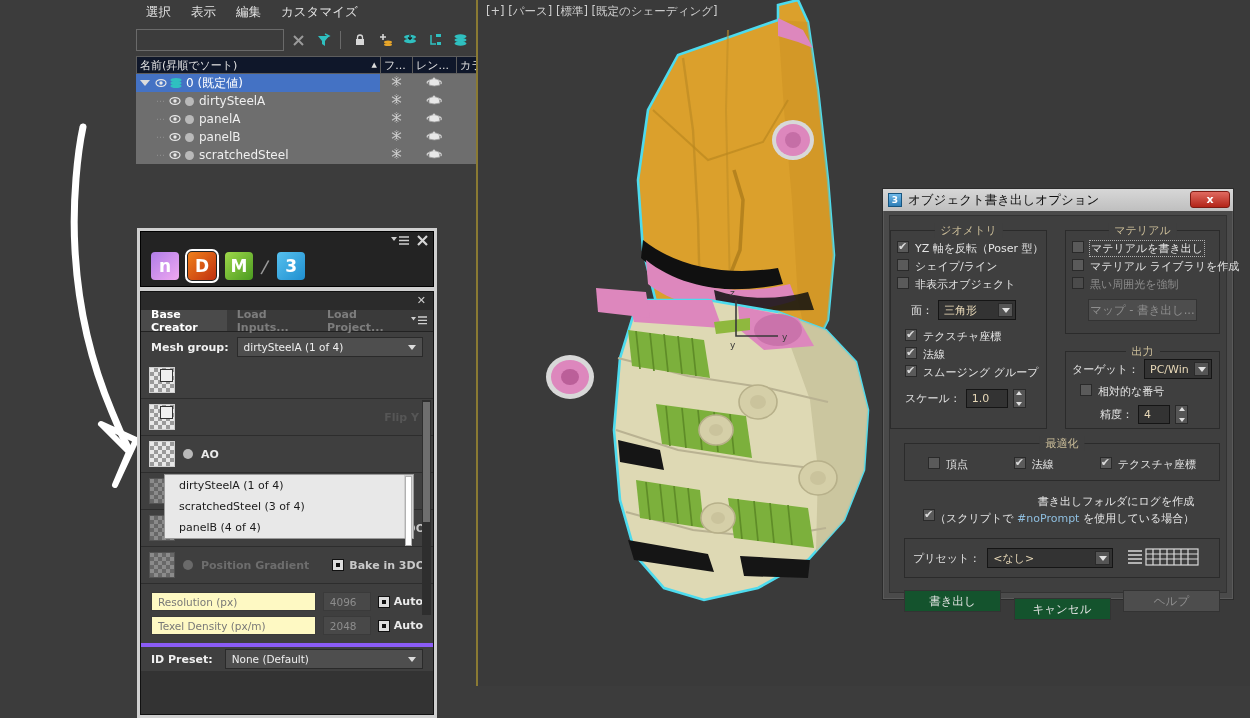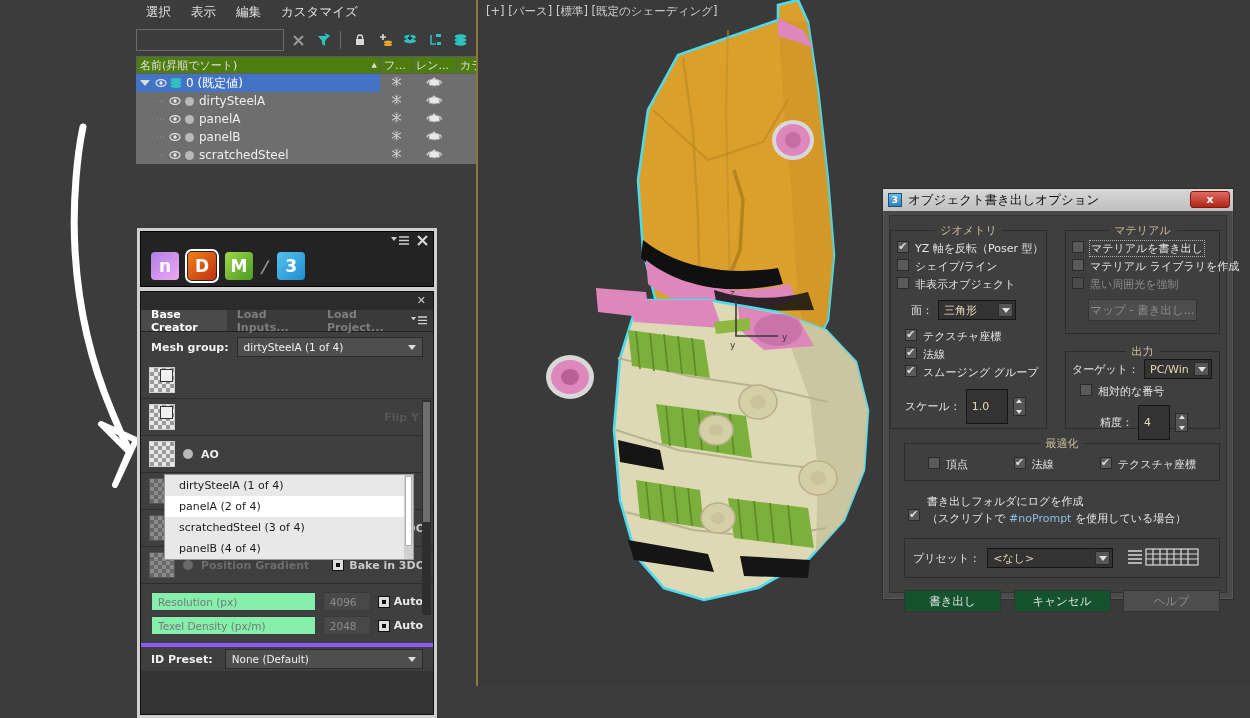--- a/index.html
+++ b/index.html
@@ -20,21 +20,21 @@
   #menubar { position:absolute; left:66px; top:0; width:404px; height:24px; display:flex; align-items:center; gap:20px; padding-left:14px; }
   #menubar .mi { color:#e3e3e3; font-size:12.5px; white-space:nowrap; cursor:default; }
 
   #toolrow { position:absolute; left:70px; top:26px; width:400px; height:28px; display:flex; align-items:center; }
   #filter-input { width:148px; height:22px; background:#3c3c3c; border:1px solid #6a6a6a; }
   #toolrow .tbtn { width:22px; height:22px; display:flex; align-items:center; justify-content:center; margin-left:3px; }
   #toolrow .sep { width:1px; height:18px; background:#6a6a6a; margin:0 5px 0 6px; }
 
   
   #tree { position:absolute; left:70px; top:56px; width:394px; height:112px; }
-  .th-row { display:flex; height:18px; background:#4d7c0f; }
+  .th-row { display:flex; height:18px; background:#0f172a; }
   .th { border:1px solid #5d5d5d; border-right:none; display:flex; align-items:center; padding:0 3px; font-size:11px; color:#e2e2e2; overflow:hidden; white-space:nowrap; }
   .th:last-child { border-right:1px solid #5d5d5d; }
   .th-name { width:244px; justify-content:space-between; }
   .th-f { width:32px; }
   .th-r { width:44px; }
   .th-c { width:74px; }
   .sortmark { font-size:7px; color:#ddd; }
 
   .tr { display:flex; height:18px; align-items:stretch; }
   .tr .c-name { width:244px; display:flex; align-items:center; background:#6e6e6e; }
@@ -100,21 +100,21 @@
   #mg-dropdown { position:absolute; left:23px; top:182px; width:250px; background:#e8e8e8; border:1px solid #9a9a9a; z-index:40; }
   #mg-dropdown .opt { height:21px; display:flex; align-items:center; padding-left:14px; font-size:11px; color:#1b1b1b; }
   #mg-dropdown .opt.hl { background:#fff; }
   #mg-scroll { position:absolute; right:0; top:0; width:9px; height:100%; background:#d0d0d0; }
   #mg-scroll .thumbbar { position:absolute; left:1px; top:1px; width:7px; height:70px; background:#fff; border:1px solid #b0b0b0; }
 
   .flipy { position:absolute; right:14px; font-size:11px; font-weight:bold; color:#565656; }
 
   #res-box { background:#3f3f3f; padding:8px 10px; }
   .res-row { display:flex; align-items:center; gap:7px; margin-bottom:5px; }
-  .res-field { flex:1; height:19px; background:#86efac; border:1px solid #3a3a3a; display:flex; align-items:center; padding-left:6px; font-size:10.5px; color:#787878; }
+  .res-field { flex:1; height:19px; background:#fef9c3; border:1px solid #3a3a3a; display:flex; align-items:center; padding-left:6px; font-size:10.5px; color:#787878; }
   .res-val { width:48px; height:19px; background:#484848; border:1px solid #3a3a3a; display:flex; align-items:center; padding-left:6px; font-size:10.5px; color:#8d8d8d; }
   .auto { display:flex; align-items:center; gap:4px; font-size:11px; font-weight:bold; color:#eaeaea; }
 
   #idpreset-row { height:28px; display:flex; align-items:center; padding:0 10px; gap:12px; background:#3f3f3f; border-top:4px solid #8b5cf6; }
   #bc-vscroll { position:absolute; right:2px; top:108px; width:9px; height:215px; background:#2e2e2e; }
   #bc-vscroll .tb { position:absolute; left:1px; top:2px; width:7px; height:120px; background:#6e6e6e; }
 
   
   #dlg { position:absolute; left:882px; top:188px; width:352px; height:412px; background:#4a4a4a; border:1px solid #2c2c2c; box-shadow:0 0 0 1px #5a5a5a inset; }
   #dlg-title { height:22px; background:linear-gradient(#d7d7d7,#bfbfbf); display:flex; align-items:center; padding-left:5px; gap:6px; position:relative; }
@@ -126,21 +126,21 @@
   .gb { position:absolute; border:1px solid #2b2b2b; }
   .gb > .cap { position:absolute; top:-8px; left:50%; transform:translateX(-50%); background:#3f3f3f; padding:0 6px; font-size:11px; color:#cdbf9a; white-space:nowrap; }
   .cbrow { display:flex; align-items:flex-start; gap:6px; margin:3px 0 0 6px; }
   .cb { width:12px; height:12px; background:#5a5a5a; border:1px solid #2a2a2a; position:relative; flex:none; }
   .cb.on::after { content:"✔"; position:absolute; left:0px; top:-2px; font-size:11px; color:#d9d9d9; }
   .cb.dis { background:#4b4b4b; }
   .cbtxt { font-size:11px; color:#e4e4e4; white-space:nowrap; }
   .cbtxt.dis { color:#8c8c8c; }
   .cbtxt.dotted { outline:1px dotted #b0b0b0; padding:0 1px; }
   .spinrow { display:flex; align-items:center; gap:5px; }
-  .fld { height:35px; background:#333; border:1px solid #151515; display:flex; align-items:center; padding-left:5px; font-size:11px; color:#e8d9b8; }
+  .fld { height:19px; background:#333; border:1px solid #151515; display:flex; align-items:center; padding-left:5px; font-size:11px; color:#e8d9b8; }
   .spin { width:13px; height:19px; background:#555; border:1px solid #2a2a2a; display:flex; flex-direction:column; justify-content:space-between; align-items:center; padding:1px 0; }
   .spin i { width:0;height:0;border-left:3px solid transparent;border-right:3px solid transparent; display:block; }
   .spin i.u { border-bottom:4px solid #e0e0e0; }
   .spin i.d { border-top:4px solid #e0e0e0; }
   .selbox { height:20px; background:#333; border:1px solid #151515; display:flex; align-items:center; padding-left:5px; font-size:11px; color:#e8d9b8; position:relative; }
   .selbox .arw { position:absolute; right:2px; top:2px; width:15px; height:14px; background:#555; border:1px solid #2a2a2a; display:flex; align-items:center; justify-content:center; }
   .selbox .arw::after { content:""; width:0;height:0;border-left:4px solid transparent;border-right:4px solid transparent;border-top:5px solid #e2e2e2; }
   .dbtn { height:22px; background:#14532d; border:1px solid #333; display:flex; align-items:center; justify-content:center; font-size:11.5px; color:#e4e4e4; }
   .dbtn.dis { color:#8e8e8e; background:#4d4d4d; }
 
@@ -641,21 +641,20 @@
         </span>
       </div>
 
       <div id="bc-vscroll">
         <div class="tb"></div>
       </div>
 
       <div id="mg-dropdown">
         <div id="mg-opts">
             <div class="opt">dirtySteelA (1 of 4)</div>
-            <div class="opt hl">panelA (2 of 4)</div>
             <div class="opt">scratchedSteel (3 of 4)</div>
             <div class="opt">panelB (4 of 4)</div>
           </div>
         <div id="mg-scroll">
           <div class="thumbbar"></div>
         </div>
       </div>
     </div>
   </div>
 
@@ -770,21 +769,21 @@
             <i class="cb on"></i>
             <span class="cbtxt">法線</span>
           </span>
           <span class="cbrow" style="margin:0;">
             <i class="cb on"></i>
             <span class="cbtxt">テクスチャ座標</span>
           </span>
         </div>
       </div>
 
-      <div style="position:absolute; left:18px; top:278px; display:flex; gap:7px; align-items:center;">
+      <div style="position:absolute; left:33px; top:278px; display:flex; align-items:center;text-align:right;">
         <i class="cb on" style="margin-top:10px;"></i>
         <div>
           <div class="cbtxt">書き出しフォルダにログを作成</div>
           <div style="margin-top:2px;">
             <span class="cbtxt">（スクリプトで </span><span class="cbtxt" style="color:#8fbfe0;">#noPrompt</span><span class="cbtxt"> を使用している場合）</span>
           </div>
         </div>
       </div>
 
       <div class="gb" style="left:14px; top:322px; width:316px; height:40px;">
@@ -803,19 +802,19 @@
                 <path d="M20 8 H72 M20 13 H72"></path>
                 <path d="M27 3 V19 M34 3 V19 M41 3 V19 M48 3 V19 M55 3 V19 M62 3 V19"></path>
               </g>
             </svg>
           </span>
         </div>
       </div>
 
       <div style="position:absolute; left:14px; top:374px; width:316px; display:flex; justify-content:space-between;">
         <span class="dbtn" style="width:97px;">書き出し</span>
-        <span class="dbtn" style="width:97px;">キャンセル</span>
+        <span class="dbtn" style="width:97px;margin-top:8px;">キャンセル</span>
         <span class="dbtn dis" style="width:97px;">ヘルプ</span>
       </div>
     </div>
   </div>
 
 </div>
 
 </body></html>

